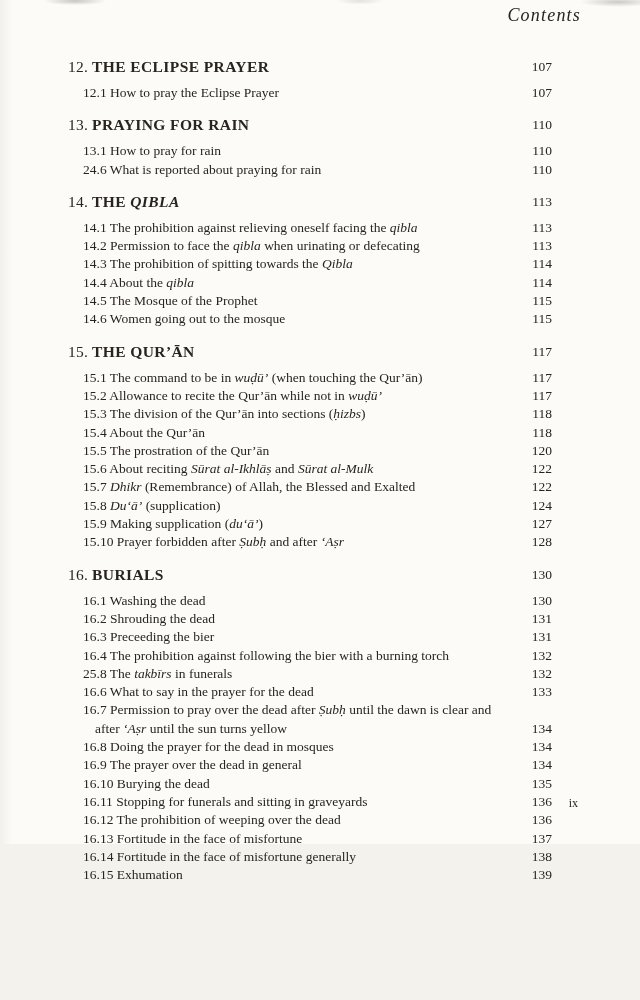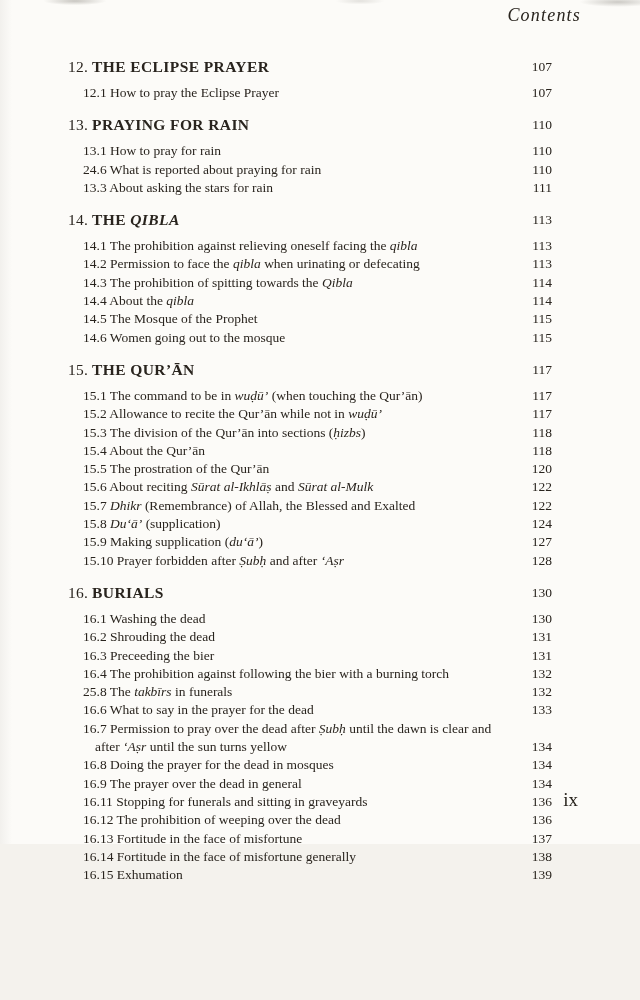--- a/index.html
+++ b/index.html
@@ -92,21 +92,21 @@
     font-weight: normal;
     white-space: nowrap;
   }
   .heading-row .pagenum {
     line-height: 20px;
   }
   .folio {
     position: absolute;
     bottom: 33px;
     right: 62px;
-    font-size: 19px;
+    font-size: 12px;
     color: #29241e;
   }
 </style>
 </head>
 <body>
 
 <div class="page">
   <div class="running-header">Contents</div>
 
   <main class="toc">
@@ -129,24 +129,20 @@
         </div>
         <div class="entries">
           <div class="row">
             <div class="entry-label"><span>13.1 How to pray for rain</span></div>
             <div class="pagenum">110</div>
           </div>
           <div class="row">
             <div class="entry-label"><span>24.6 What is reported about praying for rain</span></div>
             <div class="pagenum">110</div>
           </div>
-          <div class="row">
-            <div class="entry-label"><span>13.3 About asking the stars for rain</span></div>
-            <div class="pagenum">111</div>
-          </div>
         </div>
       </section>
       <section class="toc-section">
         <div class="row heading-row">
           <div class="h-label"><span class="ch-num">14. </span><span class="ch-title"><span>THE </span><span class="it">QIBLA</span></span></div>
           <div class="pagenum">113</div>
         </div>
         <div class="entries">
           <div class="row">
             <div class="entry-label"><span>14.1 The prohibition against relieving oneself facing the </span><span class="it">qibla</span></div>
@@ -258,20 +254,24 @@
           </div>
           <div class="row">
             <div class="entry-label"><span>16.8 Doing the prayer for the dead in mosques</span></div>
             <div class="pagenum">134</div>
           </div>
           <div class="row">
             <div class="entry-label"><span>16.9 The prayer over the dead in general</span></div>
             <div class="pagenum">134</div>
           </div>
           <div class="row">
+            <div class="entry-label"><span>16.10 Burying the dead</span></div>
+            <div class="pagenum">135</div>
+          </div>
+          <div class="row">
             <div class="entry-label"><span>16.11 Stopping for funerals and sitting in graveyards</span></div>
             <div class="pagenum">136</div>
           </div>
           <div class="row">
             <div class="entry-label"><span>16.12 The prohibition of weeping over the dead</span></div>
             <div class="pagenum">136</div>
           </div>
           <div class="row">
             <div class="entry-label"><span>16.13 Fortitude in the face of misfortune</span></div>
             <div class="pagenum">137</div>

